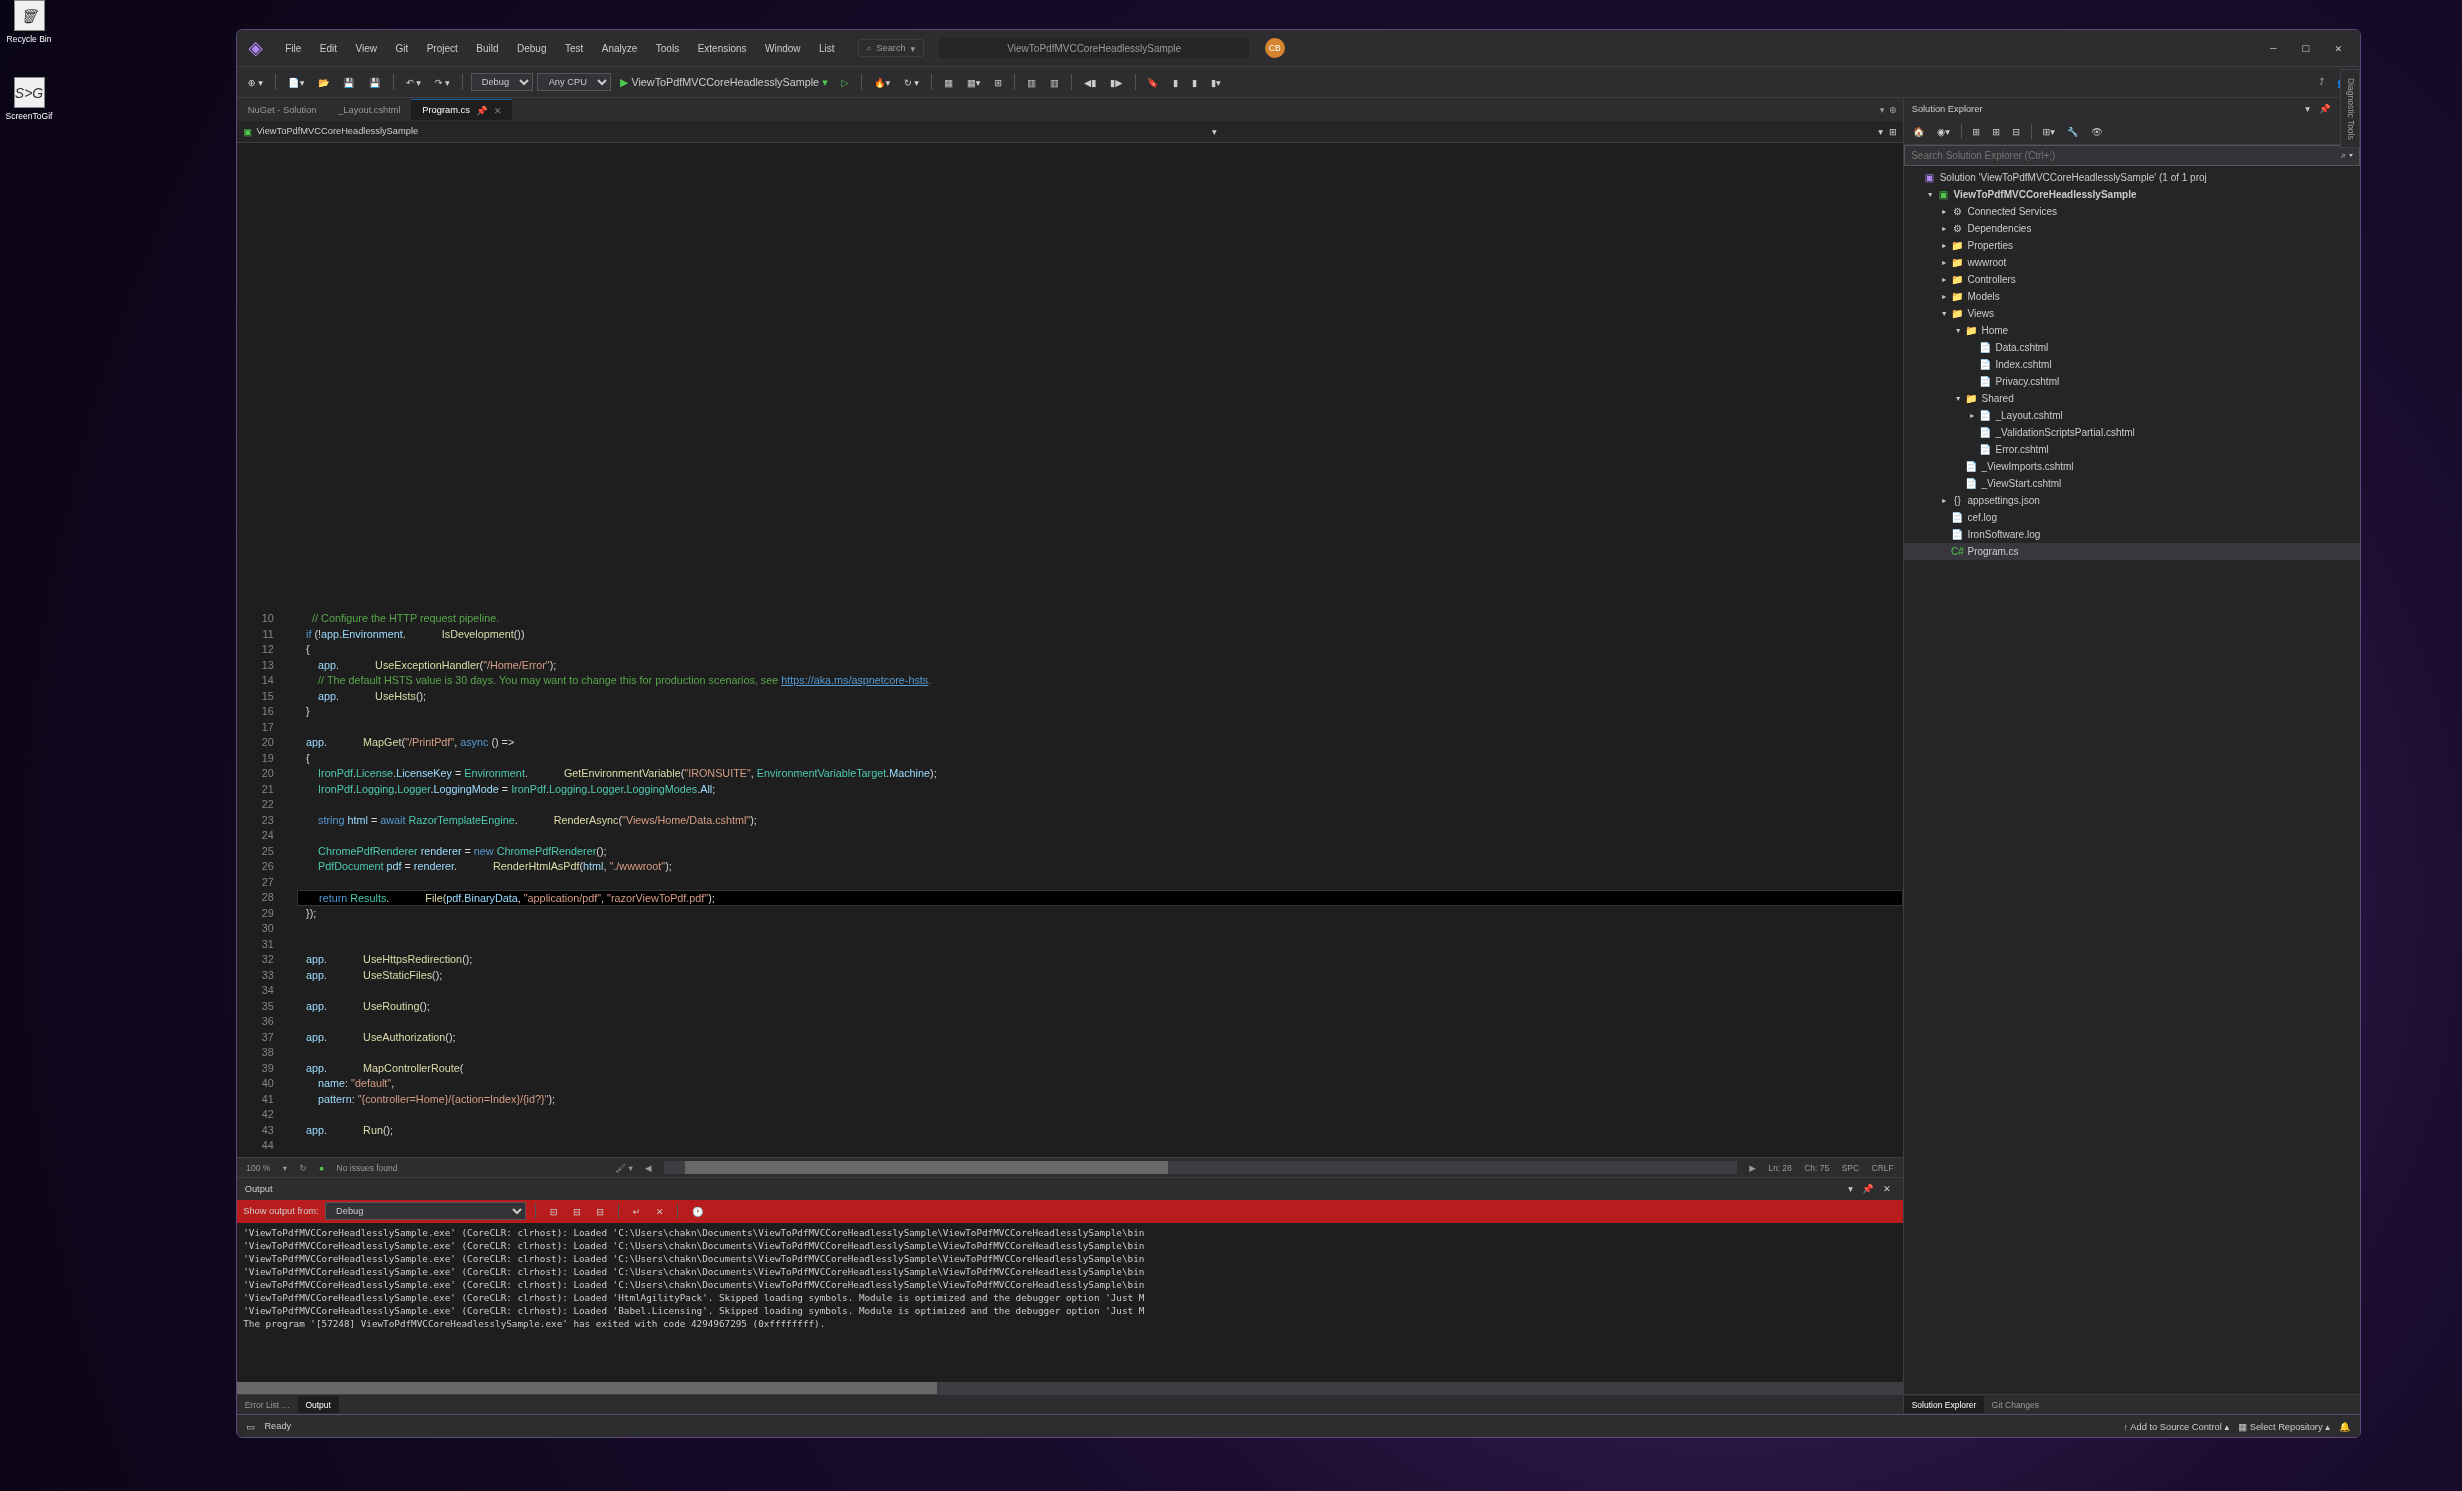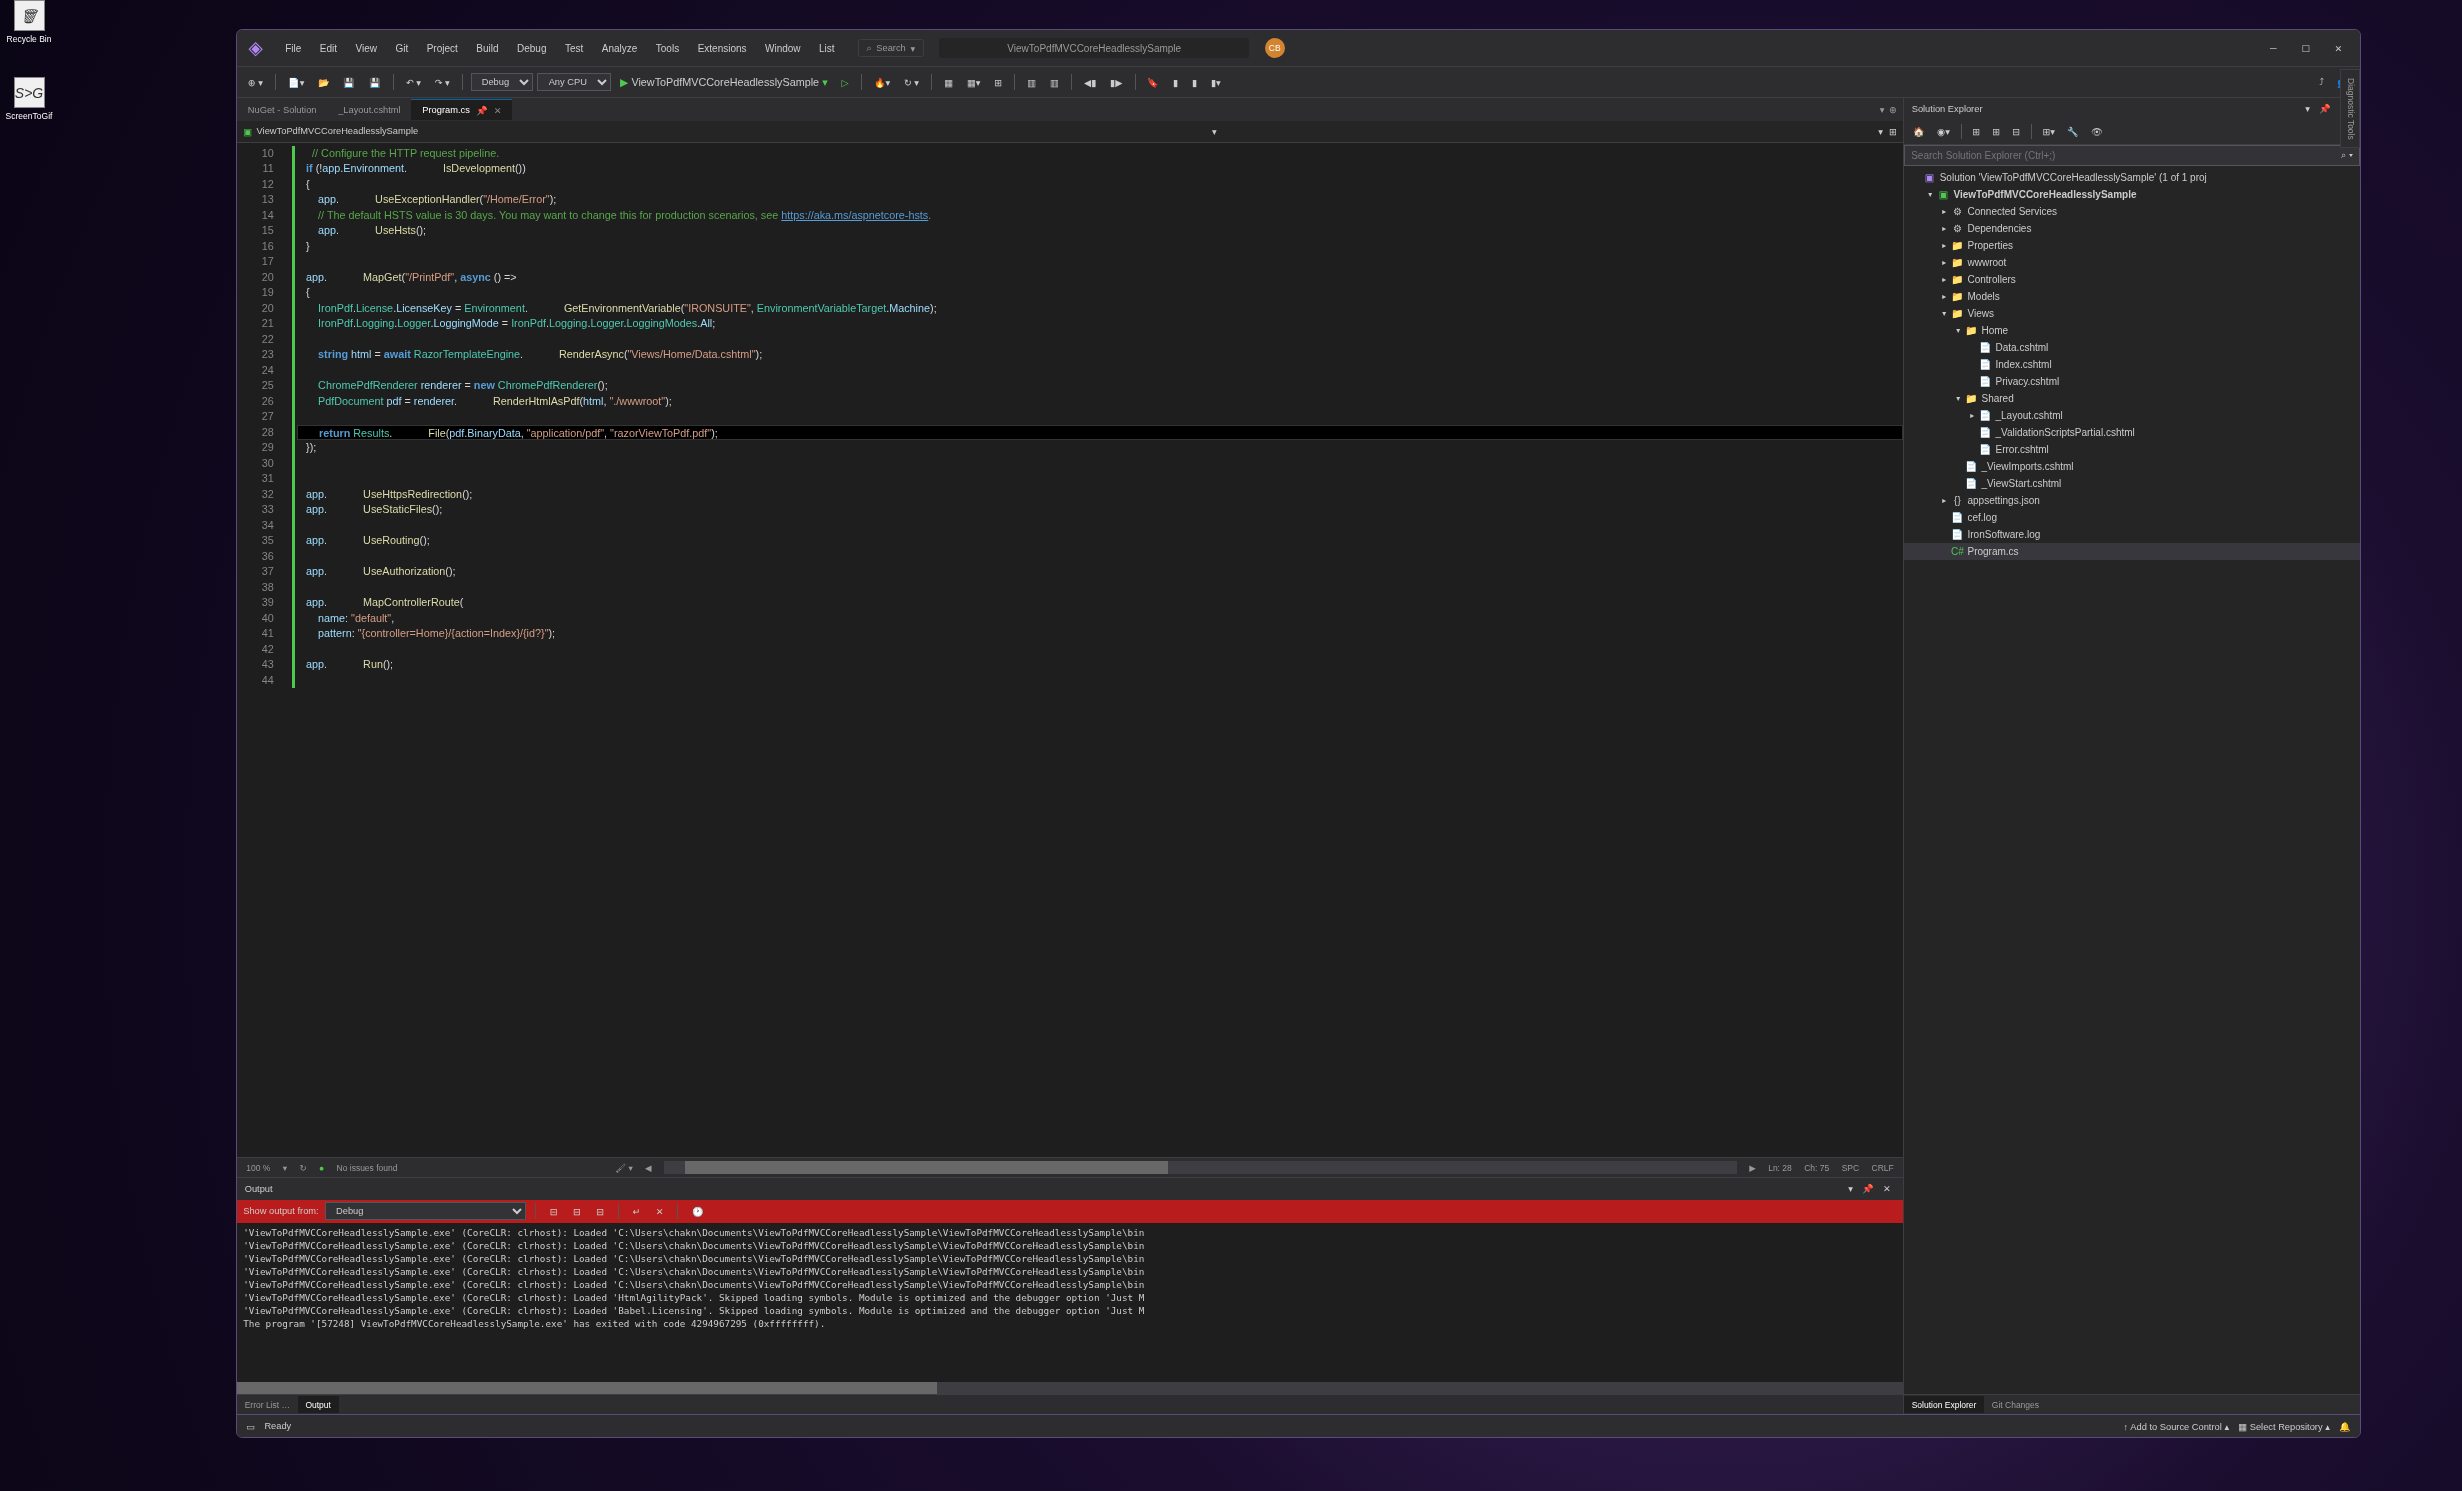--- a/index.html
+++ b/index.html
@@ -28,29 +28,29 @@
 
 .main-area { flex: 1; display: flex; overflow: hidden; }
 .editor-col { flex: 1; display: flex; flex-direction: column; overflow: hidden; }
 .doc-tabs { height: 23px; background: #2d2d30; display: flex; align-items: center; }
 .doc-tab { padding: 4.6px 10.8px; color: #999; cursor: pointer; font-size: 9.3px; display: flex; align-items: center; gap: 6.2px; }
 .doc-tab.active { background: #1e1e1e; color: #fff; border-top: 1.5px solid #0e639c; }
 .doc-tab .close { color: #888; }
 .nav-bar { height: 21.7px; background: #252526; display: flex; align-items: center; padding: 0 6.2px; color: #ccc; font-size: 9.3px; border-bottom: 0.8px solid #3e3e42; }
 .nav-bar .cs-icon { color: #4ec94e; margin-right: 4.6px; }
 
-.code-area { flex: 1; display: flex; font-family: Consolas, monospace; font-size: 10.8px; overflow: hidden; position: relative; }
+.code-area { flex: 1; display: flex; font-family: Consolas, monospace; font-size: 10.8px; overflow: hidden; position: relative; align-items: flex-end; }
 .gutter { width: 46px; background: #1e1e1e; text-align: right; color: #858585; padding: 3.1px 9.3px 3.1px 3.1px; line-height: 15.5px; }
 .margin-indicators { width: 14px; background: #1e1e1e; position: relative; }
 .green-bar { position: absolute; left: 9.3px; width: 2.3px; background: #4ec94e; }
 .code-body { flex: 1; background: #1e1e1e; padding: 3.1px 0; line-height: 15.5px; white-space: pre; overflow: hidden; position: relative; }
 .line { height: 15.5px; padding-left: 3.1px; }
 .line.current { background: #000000; border: 0.8px solid #333; }
 .c-comment { color: #57a64a; }
-.c-keyword { color: #569cd6; font-weight: bold; }
+.c-keyword { color: #569cd6; }
 .c-type { color: #4ec9b0; }
 .c-string { color: #d69d85; }
 .c-method { color: #dcdcaa; margin-left: 36px; }
 .c-var { color: #9cdcfe; }
 .c-link { color: #569cd6; text-decoration: underline; }
 .c-plain { color: #d4d4d4; }
 
 .editor-status { height: 20px; background: #2d2d30; display: flex; align-items: center; padding: 0 9.3px; gap: 12.4px; color: #999; font-size: 8.5px; border-top: 0.8px solid #3e3e42; }
 .es-dot { color: #4ec94e; }
 

